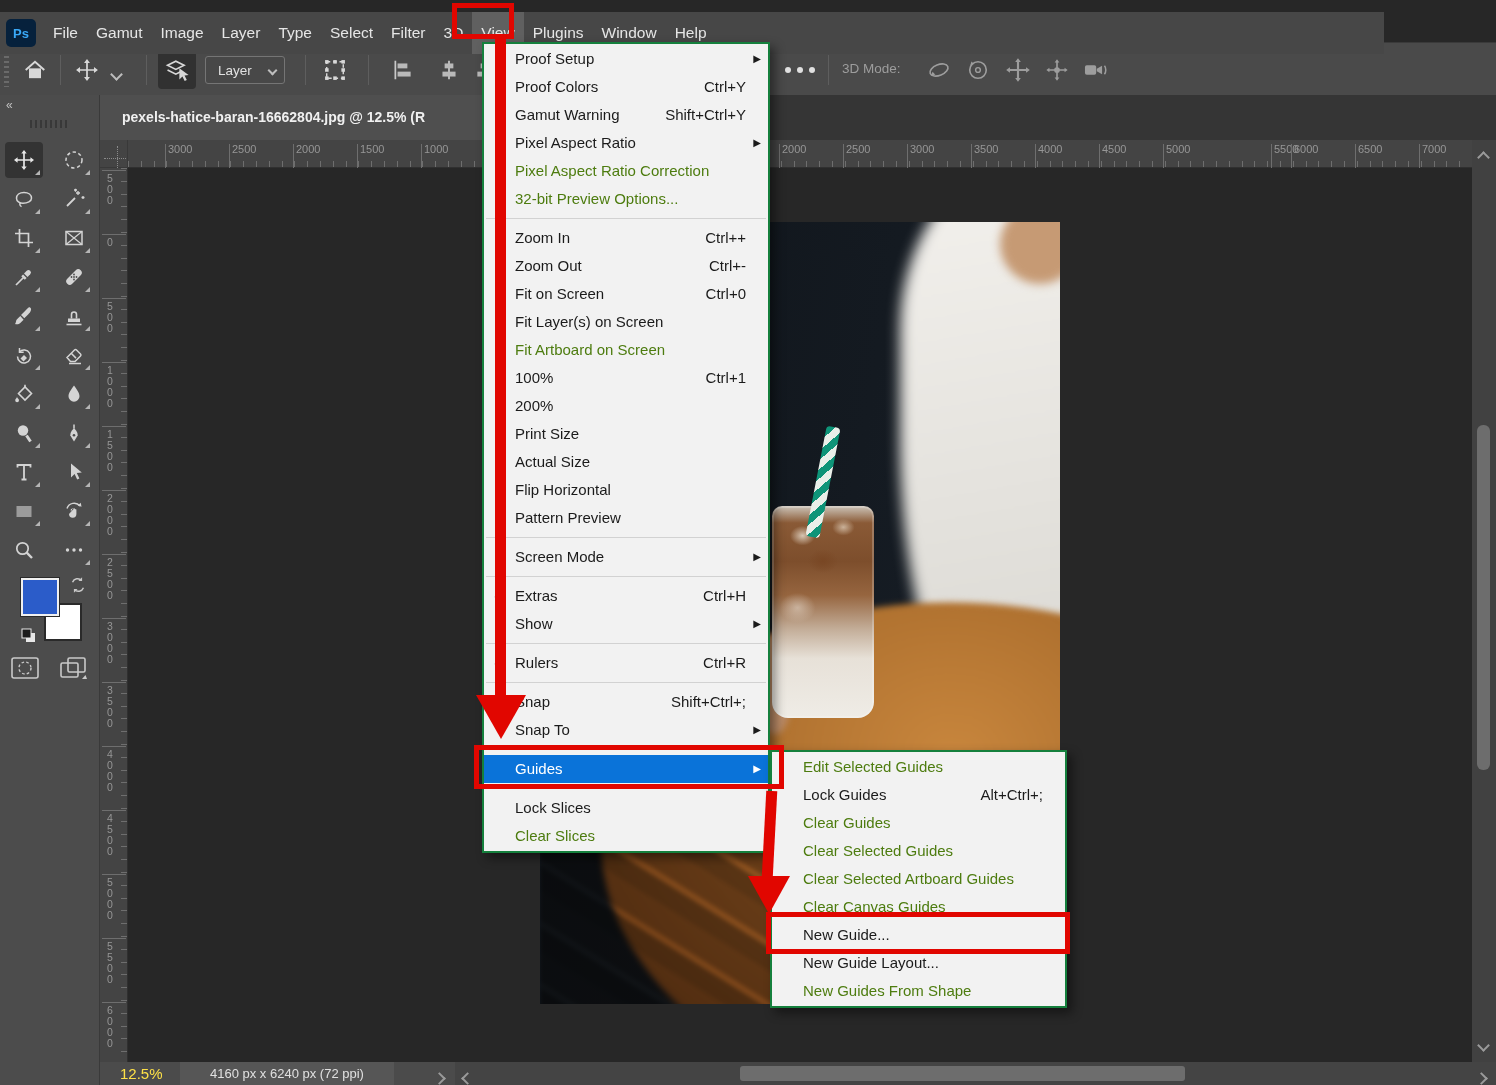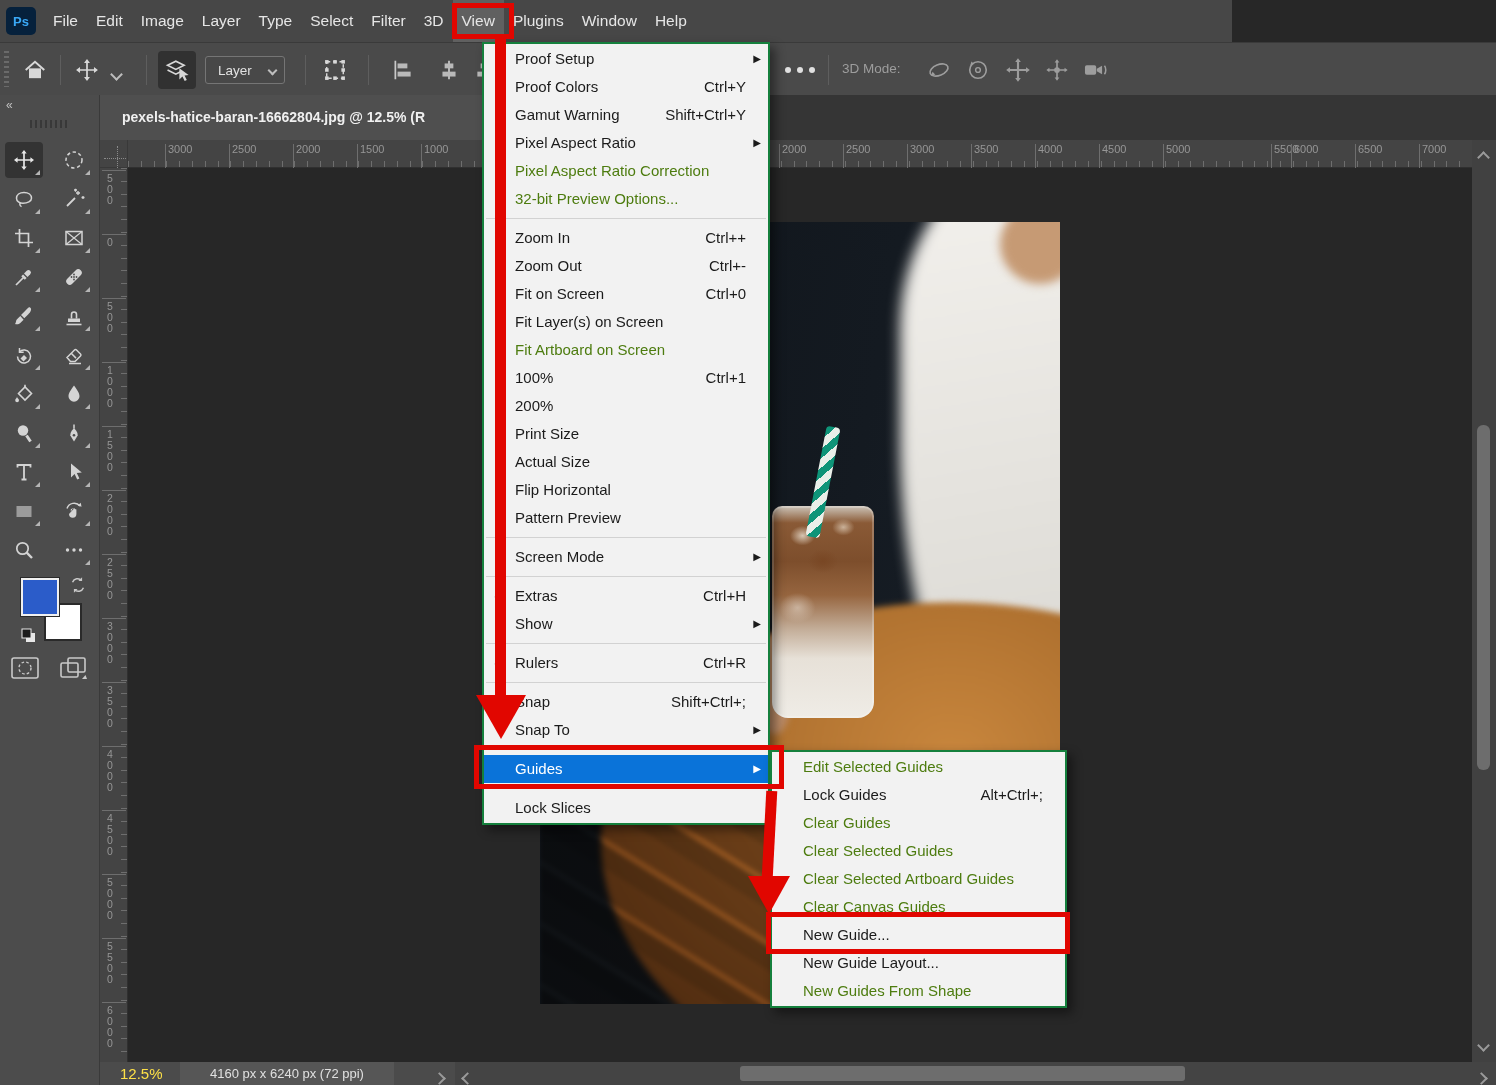--- a/index.html
+++ b/index.html
@@ -1,20 +1,20 @@
 <!DOCTYPE html>
 <html><head>
 <meta charset="utf-8">
 <style>
   html,body{margin:0;padding:0;background:#272727;}
   *{box-sizing:border-box;font-family:"Liberation Sans",sans-serif;}
   #stage{position:relative;width:1496px;height:1085px;overflow:hidden;background:#272727;}
 
   
-  .menubar{position:absolute;left:0;top:0;width:1232px;height:42px;background:#474747;display:flex;align-items:center;z-index:15;text-align:right;}
+  .menubar{position:absolute;left:0;top:12px;width:1384px;height:42px;background:#474747;display:flex;align-items:center;z-index:15;text-align:right;}
   .ps-logo{width:30px;height:28px;margin:0 0 0 6px;border-radius:5px;background:#06213c;color:#3aa9f7;
     font-size:13px;font-weight:bold;display:flex;align-items:center;justify-content:center;}
   .menubar-items{display:flex;margin-left:8px;}
   .mb-item{padding:0 9px;height:42px;line-height:42px;font-size:15.5px;color:#e6e6e6;cursor:default;}
   .mb-item.hl{background:#606060;}
 
   
   .options-bar{position:absolute;left:0;top:42px;width:1496px;height:53px;background:#4a4a4a;border-top:1px solid #3a3a3a;z-index:5;}
   .ob-grip{position:absolute;left:4px;top:8px;width:5px;height:36px;
     background:repeating-linear-gradient(to bottom,#6a6a6a 0 2px,transparent 2px 5px);}
@@ -125,21 +125,21 @@
 </style>
 </head>
 <body>
 
 <div id="stage">
 
   <div class="menubar">
     <div class="ps-logo">Ps</div>
     <div class="menubar-items" id="menubar-items">
         <div class="mb-item">File</div>
-        <div class="mb-item">Edit</div>
+        <div class="mb-item">Gamut</div>
         <div class="mb-item">Image</div>
         <div class="mb-item">Layer</div>
         <div class="mb-item">Type</div>
         <div class="mb-item">Select</div>
         <div class="mb-item">Filter</div>
         <div class="mb-item">3D</div>
         <div class="mb-item hl">View</div>
         <div class="mb-item">Plugins</div>
         <div class="mb-item">Window</div>
         <div class="mb-item">Help</div>
@@ -378,20 +378,21 @@
       <div class="menu-item"><span class="chk"></span><span class="lbl">Show</span><span class="sub">▶</span></div>
       <div class="menu-sep"></div>
       <div class="menu-item"><span class="chk">✓</span><span class="lbl">Rulers</span><span class="sct">Ctrl+R</span></div>
       <div class="menu-sep"></div>
       <div class="menu-item"><span class="chk">✓</span><span class="lbl">Snap</span><span class="sct">Shift+Ctrl+;</span></div>
       <div class="menu-item"><span class="chk"></span><span class="lbl">Snap To</span><span class="sub">▶</span></div>
       <div class="menu-sep"></div>
       <div class="menu-item hl"><span class="chk"></span><span class="lbl">Guides</span><span class="sub">▶</span></div>
       <div class="menu-sep"></div>
       <div class="menu-item"><span class="chk"></span><span class="lbl">Lock Slices</span></div>
+      <div class="menu-item disabled"><span class="chk"></span><span class="lbl">Clear Slices</span></div>
     </div>
   <div class="menu-panel" id="guides-menu">
       <div class="menu-item disabled"><span class="chk"></span><span class="lbl">Edit Selected Guides</span></div>
       <div class="menu-item"><span class="chk"></span><span class="lbl">Lock Guides</span><span class="sct">Alt+Ctrl+;</span></div>
       <div class="menu-item disabled"><span class="chk"></span><span class="lbl">Clear Guides</span></div>
       <div class="menu-item disabled"><span class="chk"></span><span class="lbl">Clear Selected Guides</span></div>
       <div class="menu-item disabled"><span class="chk"></span><span class="lbl">Clear Selected Artboard Guides</span></div>
       <div class="menu-item disabled"><span class="chk"></span><span class="lbl">Clear Canvas Guides</span></div>
       <div class="menu-item"><span class="chk"></span><span class="lbl">New Guide...</span></div>
       <div class="menu-item"><span class="chk"></span><span class="lbl">New Guide Layout...</span></div>

